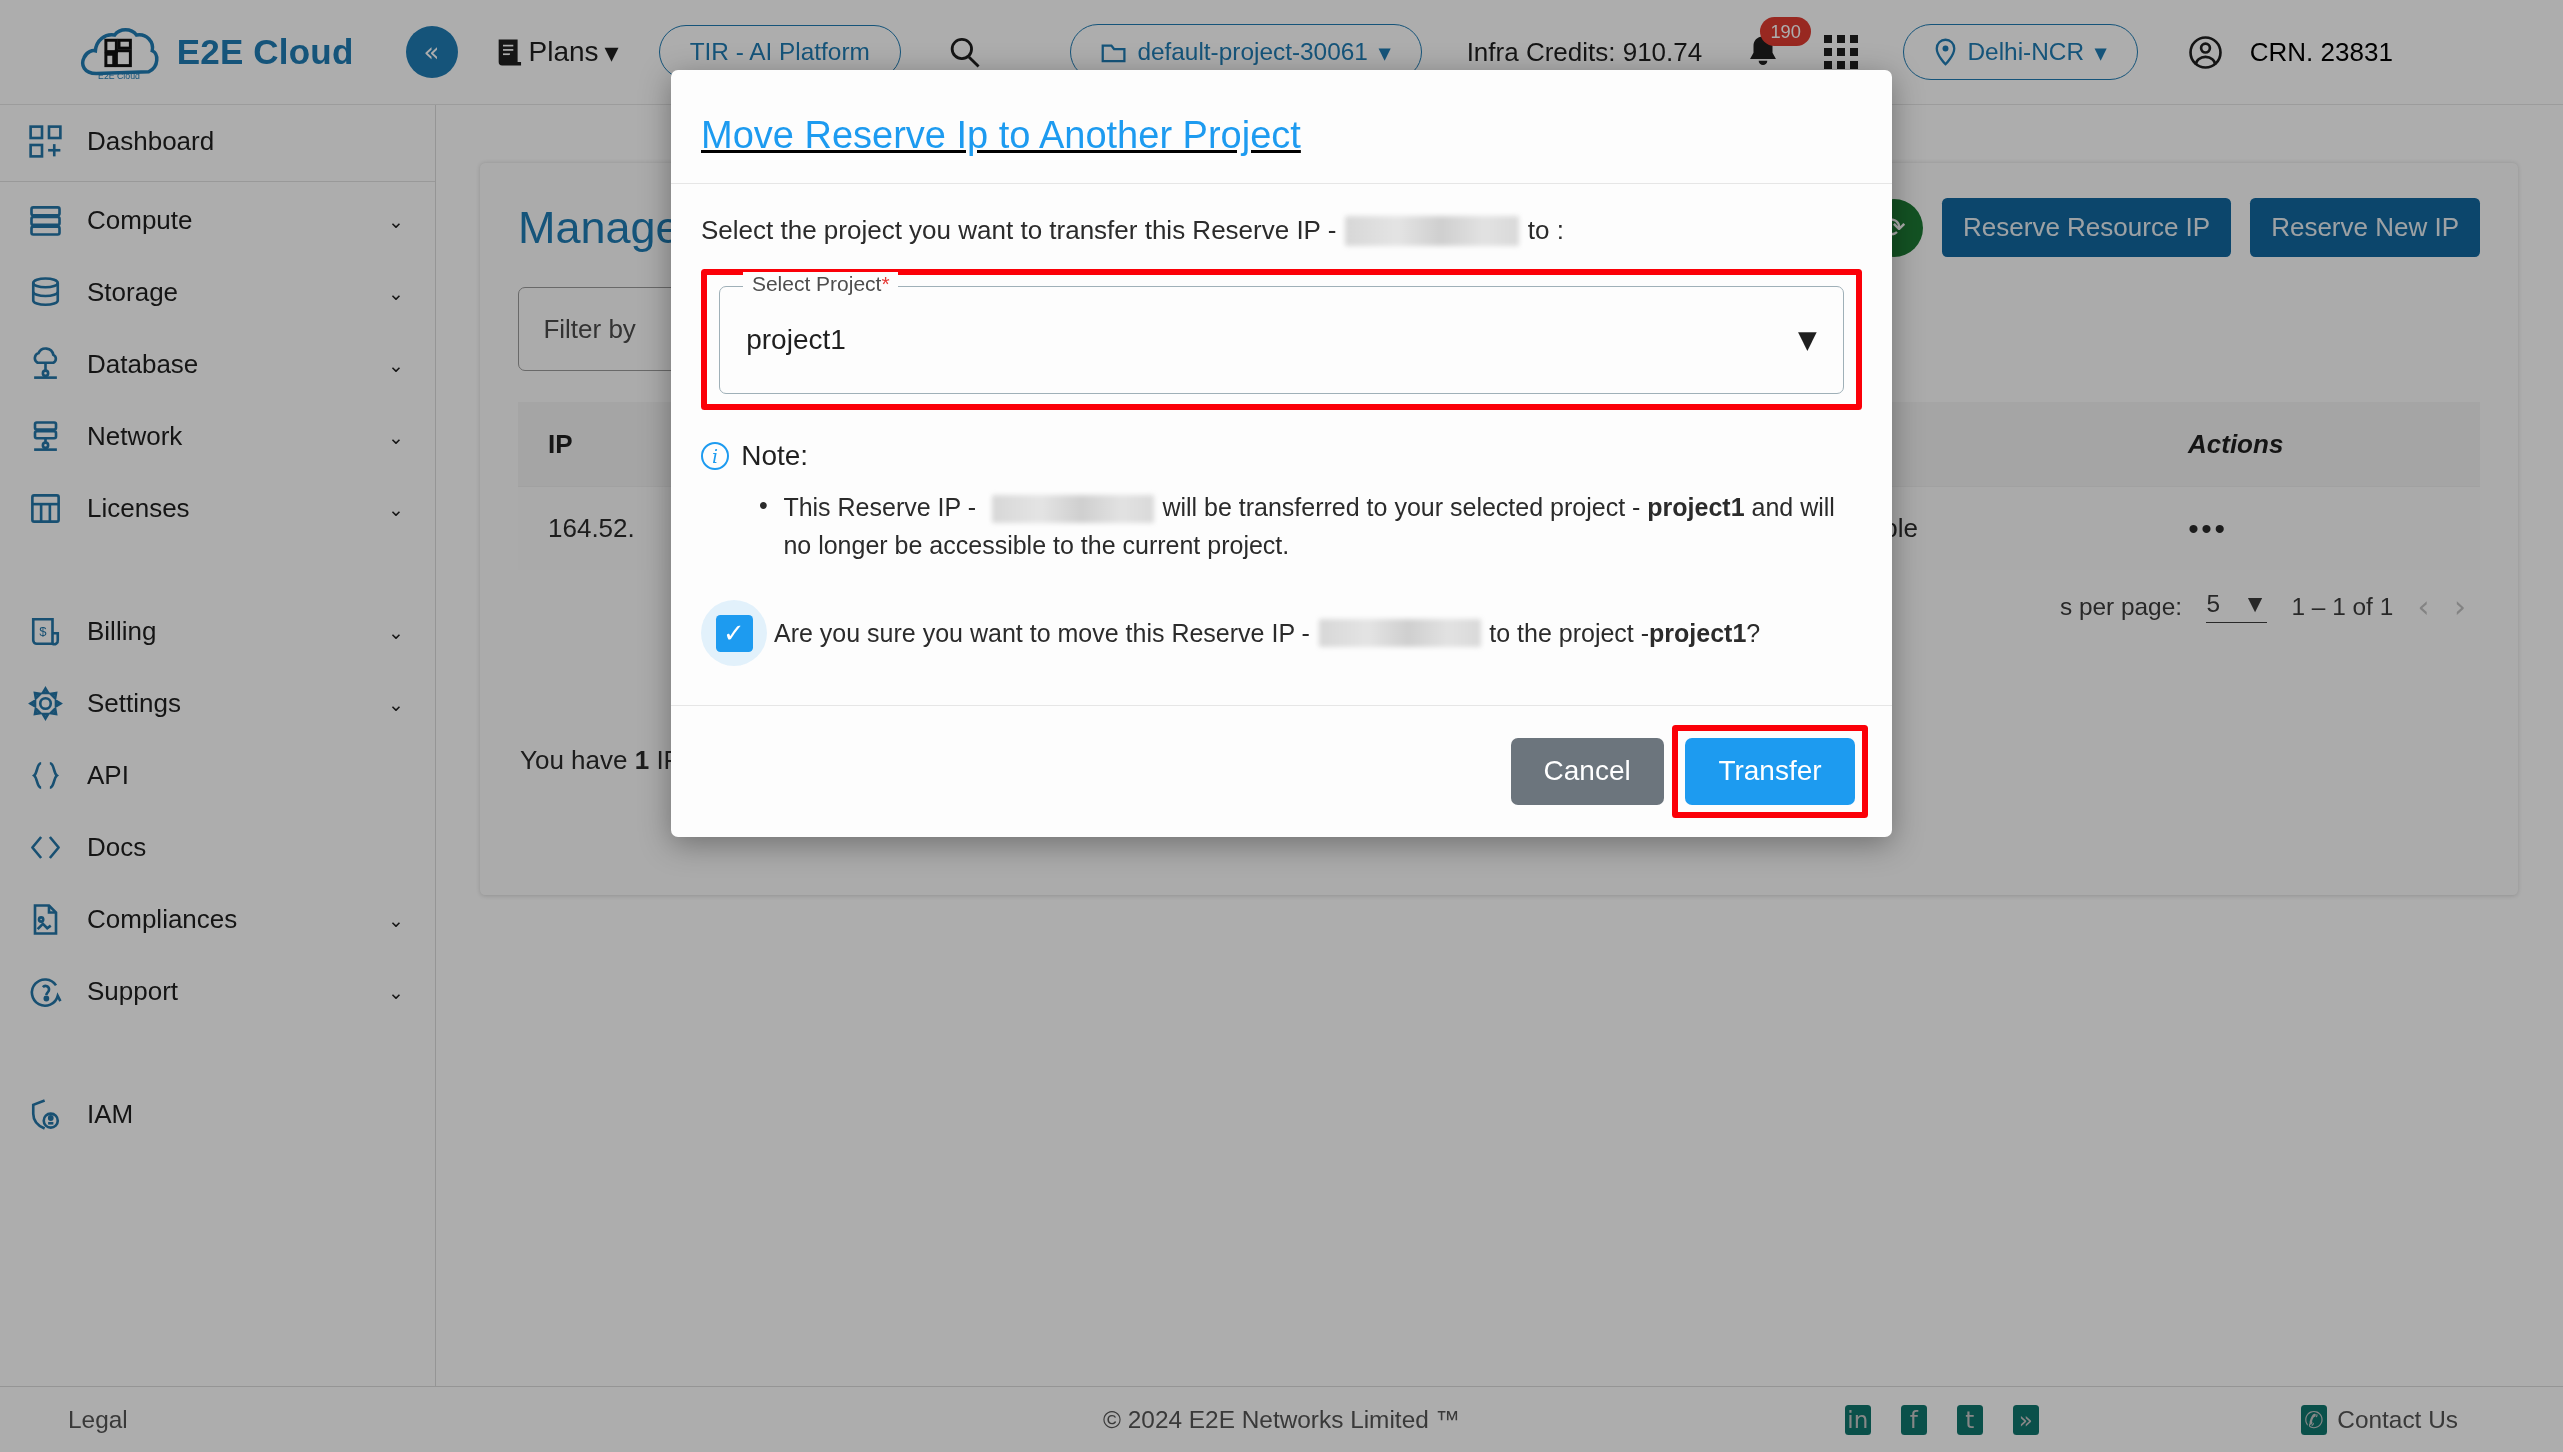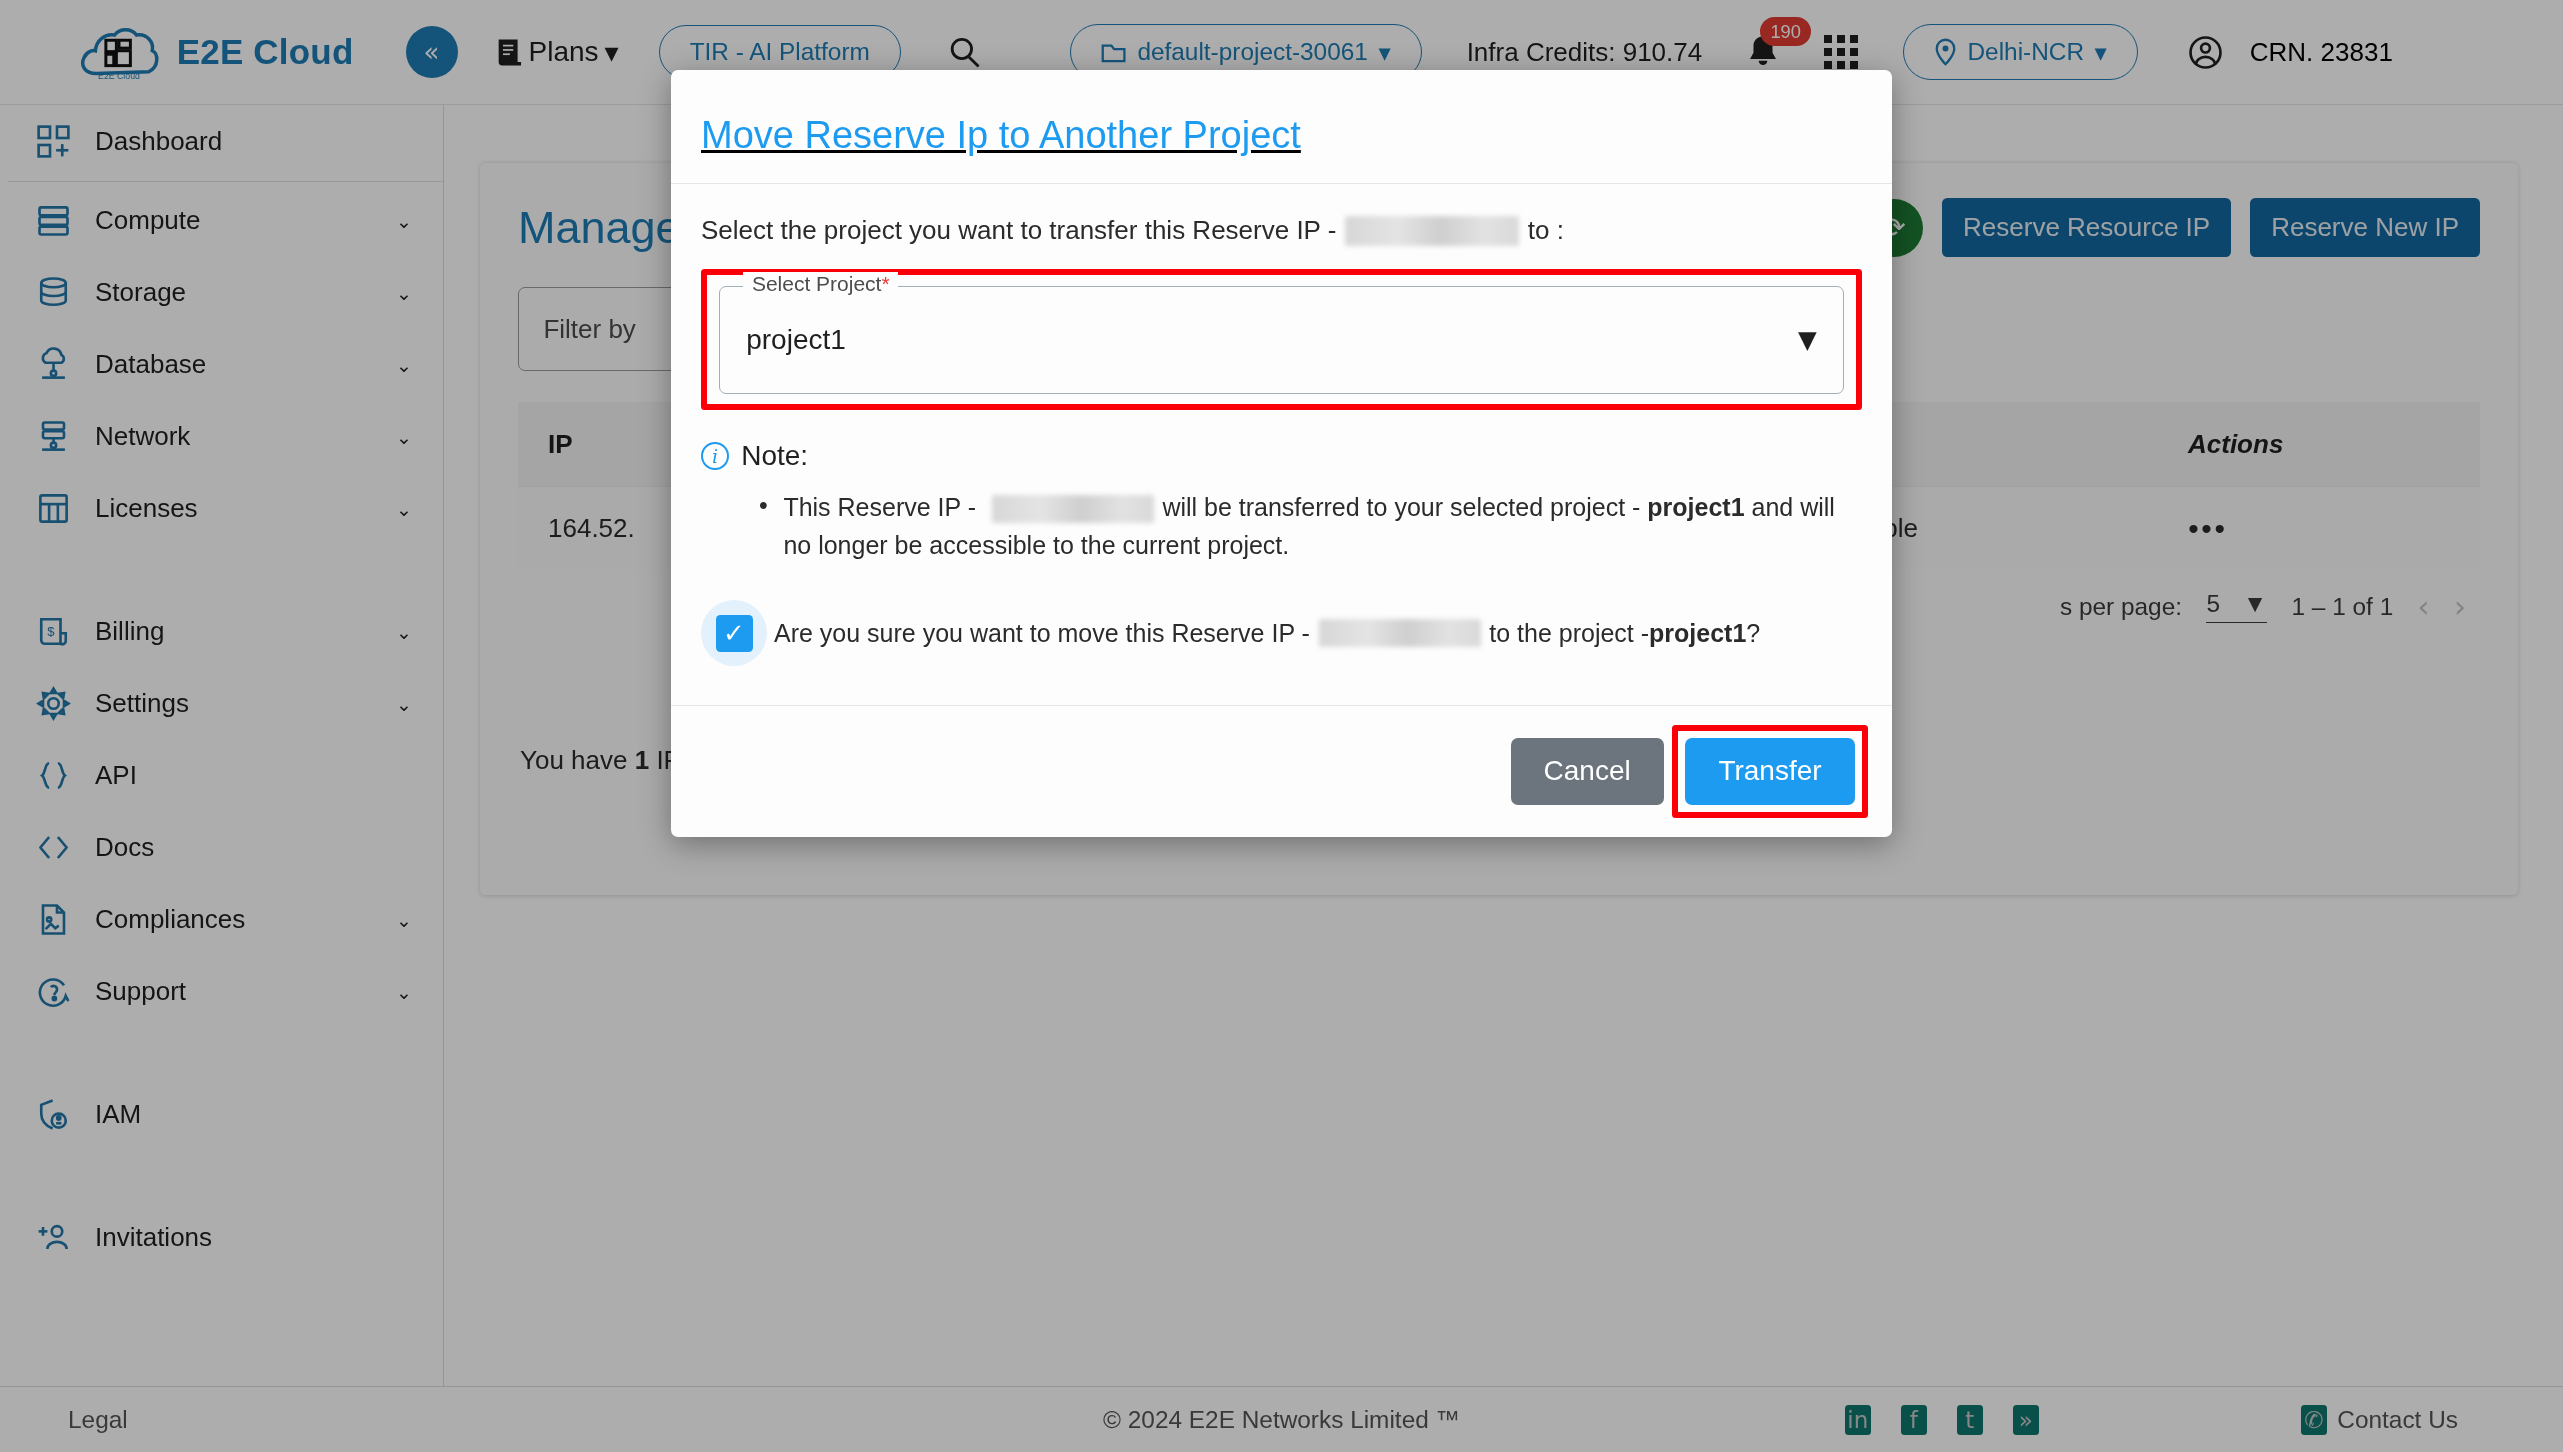--- a/index.html
+++ b/index.html
@@ -60,21 +60,21 @@
   }
   .grid-icon { margin-left: 42px; display: grid; grid-template-columns: repeat(3, 7.8px);
     grid-gap: 5.2px; cursor: pointer; }
   .grid-icon i { width: 7.8px; height: 7.8px; background: #1f1f1f; display: block; }
   .region-pill { margin-left: 45px; }
   .crn { margin-left: 49px; display: flex; align-items: center; gap: 26px;
     font-size: 26px; color: #000000; white-space: nowrap; cursor: pointer; }
 
   
   .sidebar {
-    position: absolute; top: 105px; left: 8px; width: 436px; bottom: 0;
+    position: absolute; top: 105px; left: 0; width: 436px; bottom: 0;
     background: #ffffff; z-index: 10; border-right: 0.9px solid #dcdcdc;
   }
   .side-item {
     height: 72px; display: flex; align-items: center;
     padding: 0 31px 0 26px; gap: 23px; cursor: pointer;
     font-size: 26px; color: #1f1f1f;
   }
   .side-item .ico { width: 38px; height: 38px; flex: 0 0 38px;
     display: flex; align-items: center; justify-content: center; color: #2476a8; }
   .side-item .lbl { flex: 1; }
@@ -480,31 +480,20 @@
           <circle cx="26" cy="27" r="8"></circle>
             <circle cx="26" cy="24" r="1.8" fill="#2476a8"></circle>
           <line x1="23" y1="30" x2="29" y2="30"></line>
         </svg>
       </span>
       <span class="lbl">IAM</span>
     </div>
 
     <div class="side-gap"></div>
 
-    <div class="side-item">
-      <span class="ico">
-        <svg width="35" height="35" viewBox="0 0 40 40" fill="none" stroke="#2476a8" stroke-width="3">
-          <circle cx="24" cy="13" r="6"></circle>
-            <path d="M13 33 a11 8 0 0 1 22 0"></path>
-          <line x1="3" y1="13" x2="13" y2="13"></line>
-            <line x1="8" y1="8" x2="8" y2="18"></line>
-        </svg>
-      </span>
-      <span class="lbl">Invitations</span>
-    </div>
   </div>
 
   <div class="main">
     <div class="card">
 
       <div class="card-head">
         <div class="page-title">Manage</div>
         <div class="head-actions">
           <div class="refresh-btn">⟳</div>
           <button class="btn-blue">Reserve Resource IP</button>

